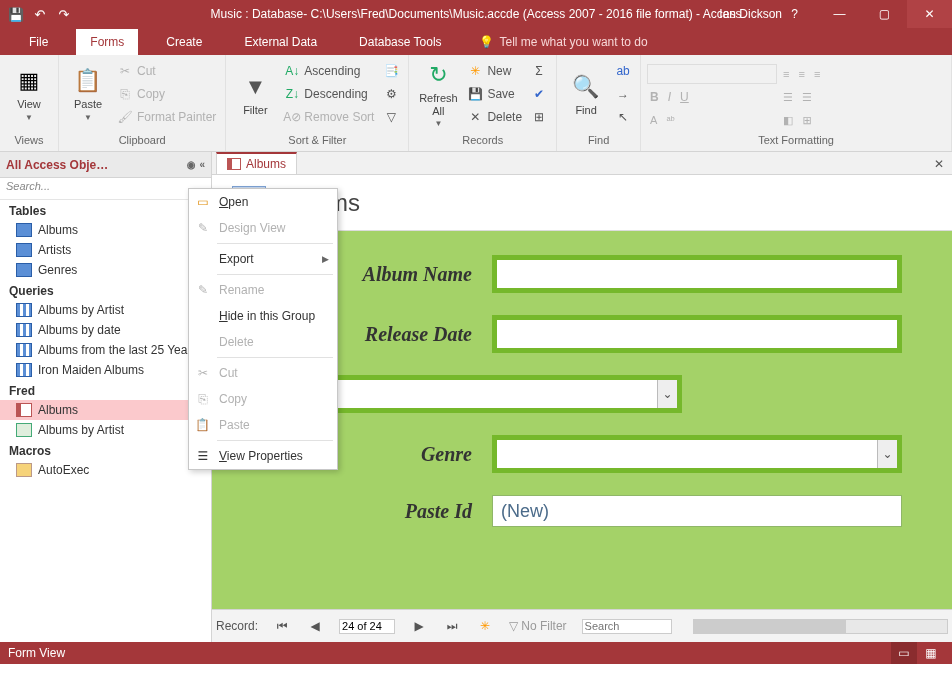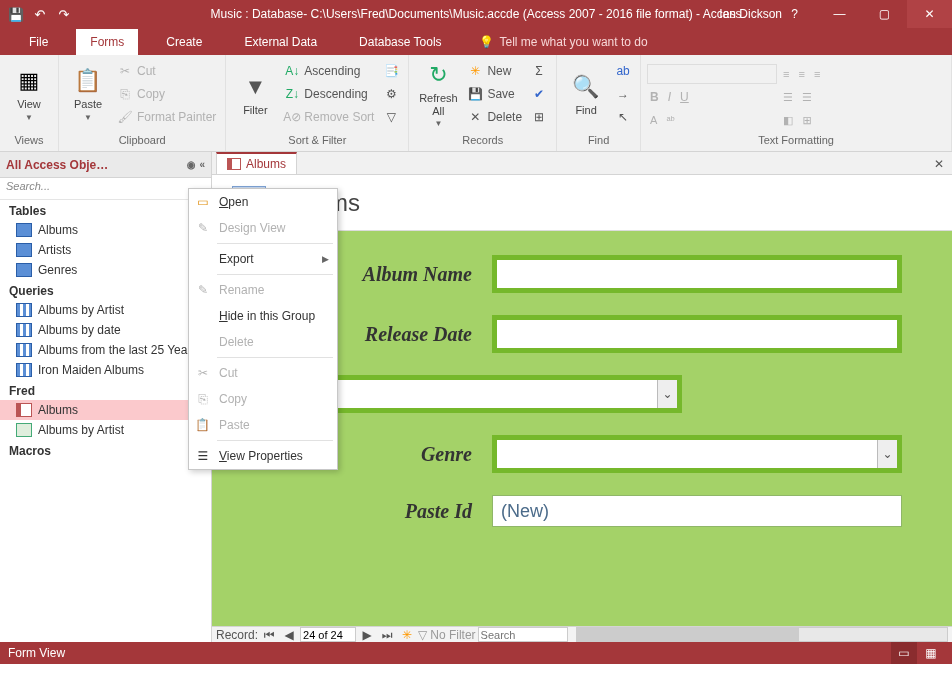--- a/index.html
+++ b/index.html
@@ -58,21 +58,21 @@
 .formhdr .ico{width:34px;height:34px;background:#c7d8ef;border:1px solid #7da2d4}
 .formhdr h1{font-size:24px;font-weight:400;color:#444}
 .formbody{background:#a4d268;height:438px;padding:24px 0;position:relative}
 .frow{display:flex;align-items:center;margin-bottom:22px;padding-left:60px}
 .frow .flabel{width:220px;text-align:right;padding-right:20px;font-family:"Segoe Script","Comic Sans MS",cursive;font-size:20px;font-weight:700;color:#333;font-style:italic}
 .frow .fctrl{width:410px;height:38px;background:#fff;border:5px solid #75b82b}
 .frow .fctrl.combo{display:flex}
 .frow .fctrl.combo .arrow{width:20px;border-left:1px solid #bbb;background:#eee;display:flex;align-items:center;justify-content:center;color:#555;margin-left:auto}
 .frow.idrow .fctrl{border:1px solid #8fb668;height:32px;display:flex;align-items:center;padding:0 8px;font-size:18px;color:#4b6b8a}
 
-.recnav{height:16px;background:#f3f3f3;border-top:1px solid #d4d4d4;display:flex;align-items:center;gap:2px;padding:0 4px;font-size:11px;color:#555}
+.recnav{height:33px;background:#f3f3f3;border-top:1px solid #d4d4d4;display:flex;align-items:center;gap:15px;padding:0 4px;font-size:11px;color:#555}
 .recnav .btn{width:18px;text-align:center;color:#555}
 .recnav input{width:56px;height:15px;border:1px solid #ccc;font-size:11px;padding:0 2px}
 .recnav .filter{color:#999;display:flex;align-items:center;gap:3px}
 .recnav .scroll{flex:1;height:15px;background:#e8e8e8;border:1px solid #ccc;margin-left:6px;position:relative}
 .recnav .thumb{position:absolute;left:0;top:0;bottom:0;width:60%;background:#ccc}
 
 .status{height:22px;background:#a4373a;color:#fff;display:flex;align-items:center;padding:0 8px;font-size:11px}
 .status .viewbtns{margin-left:auto;display:flex;gap:1px}
 .status .viewbtns div{width:26px;height:22px;display:flex;align-items:center;justify-content:center;background:#a4373a}
 .status .viewbtns div.active{background:#8a2c2e}
@@ -336,20 +336,24 @@
         <span class="objico form"></span>
         <span>Albums</span>
       </div>
     <div class="navitem">
         <span class="objico report"></span>
         <span>Albums by Artist</span>
       </div>
     <div class="navgroup">
         <span>Macros</span>
         <span class="chev">︽</span>
+      </div>
+    <div class="navitem">
+        <span class="objico macro"></span>
+        <span>AutoExec</span>
       </div>
   </div>
 
   <div class="docarea">
     <div class="doctabs">
       <div class="doctab">
           <span class="objico form" style="width:14px;height:12px"></span>
           <span>Albums</span>
         </div>
       <div class="close">✕</div>

